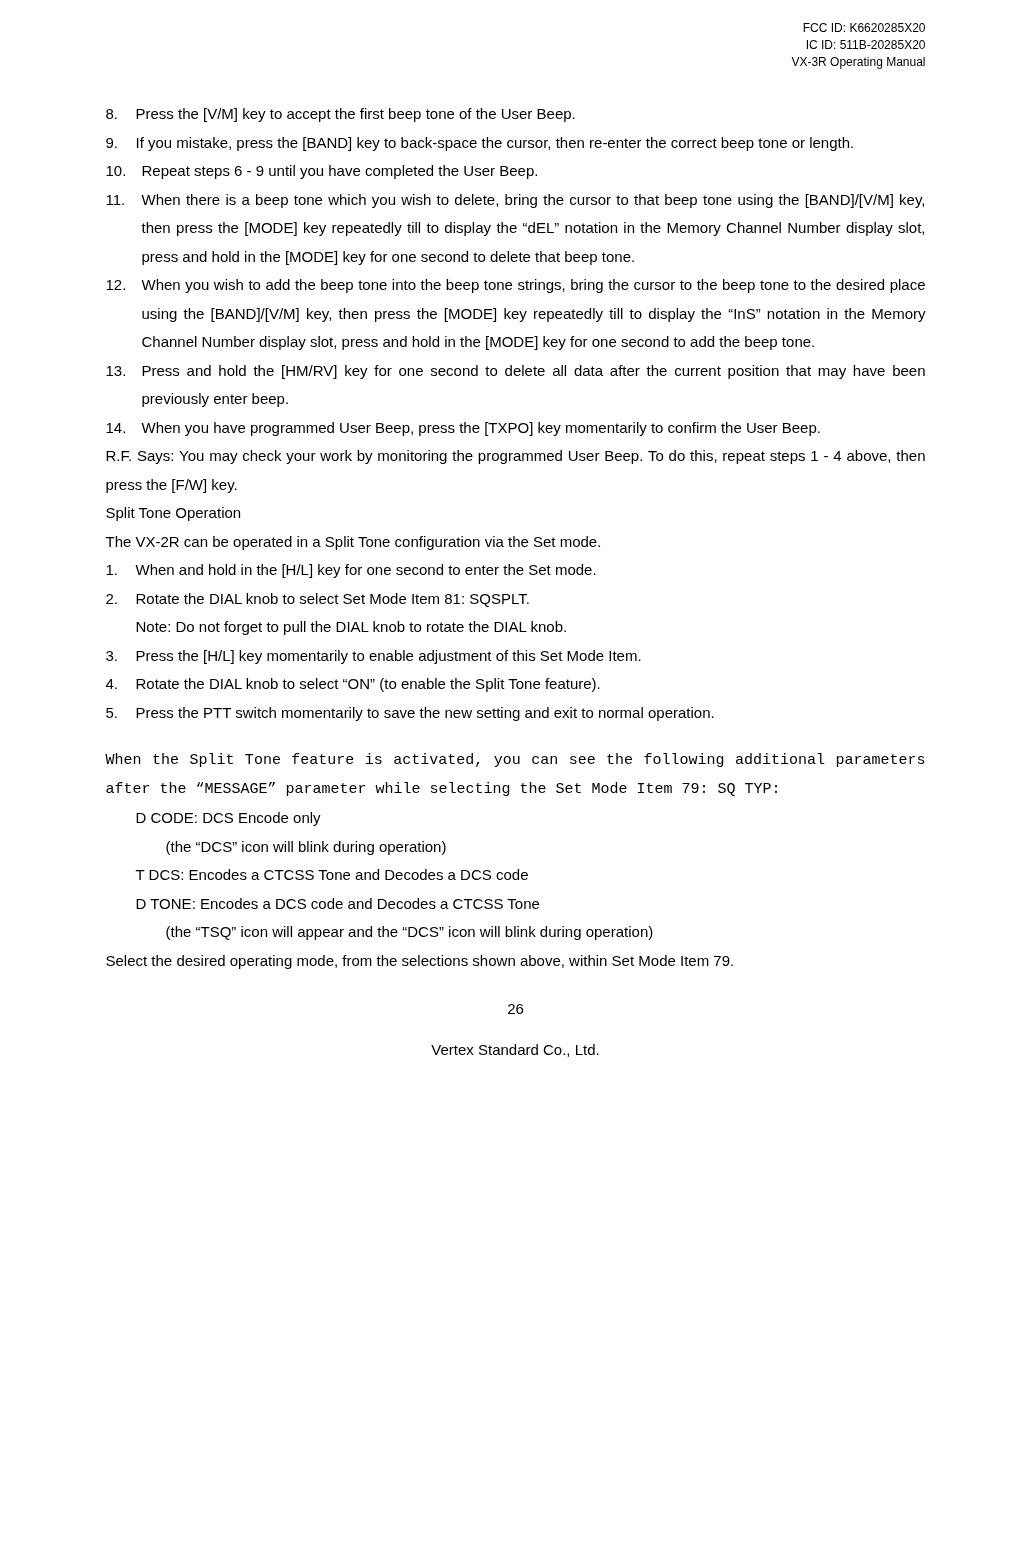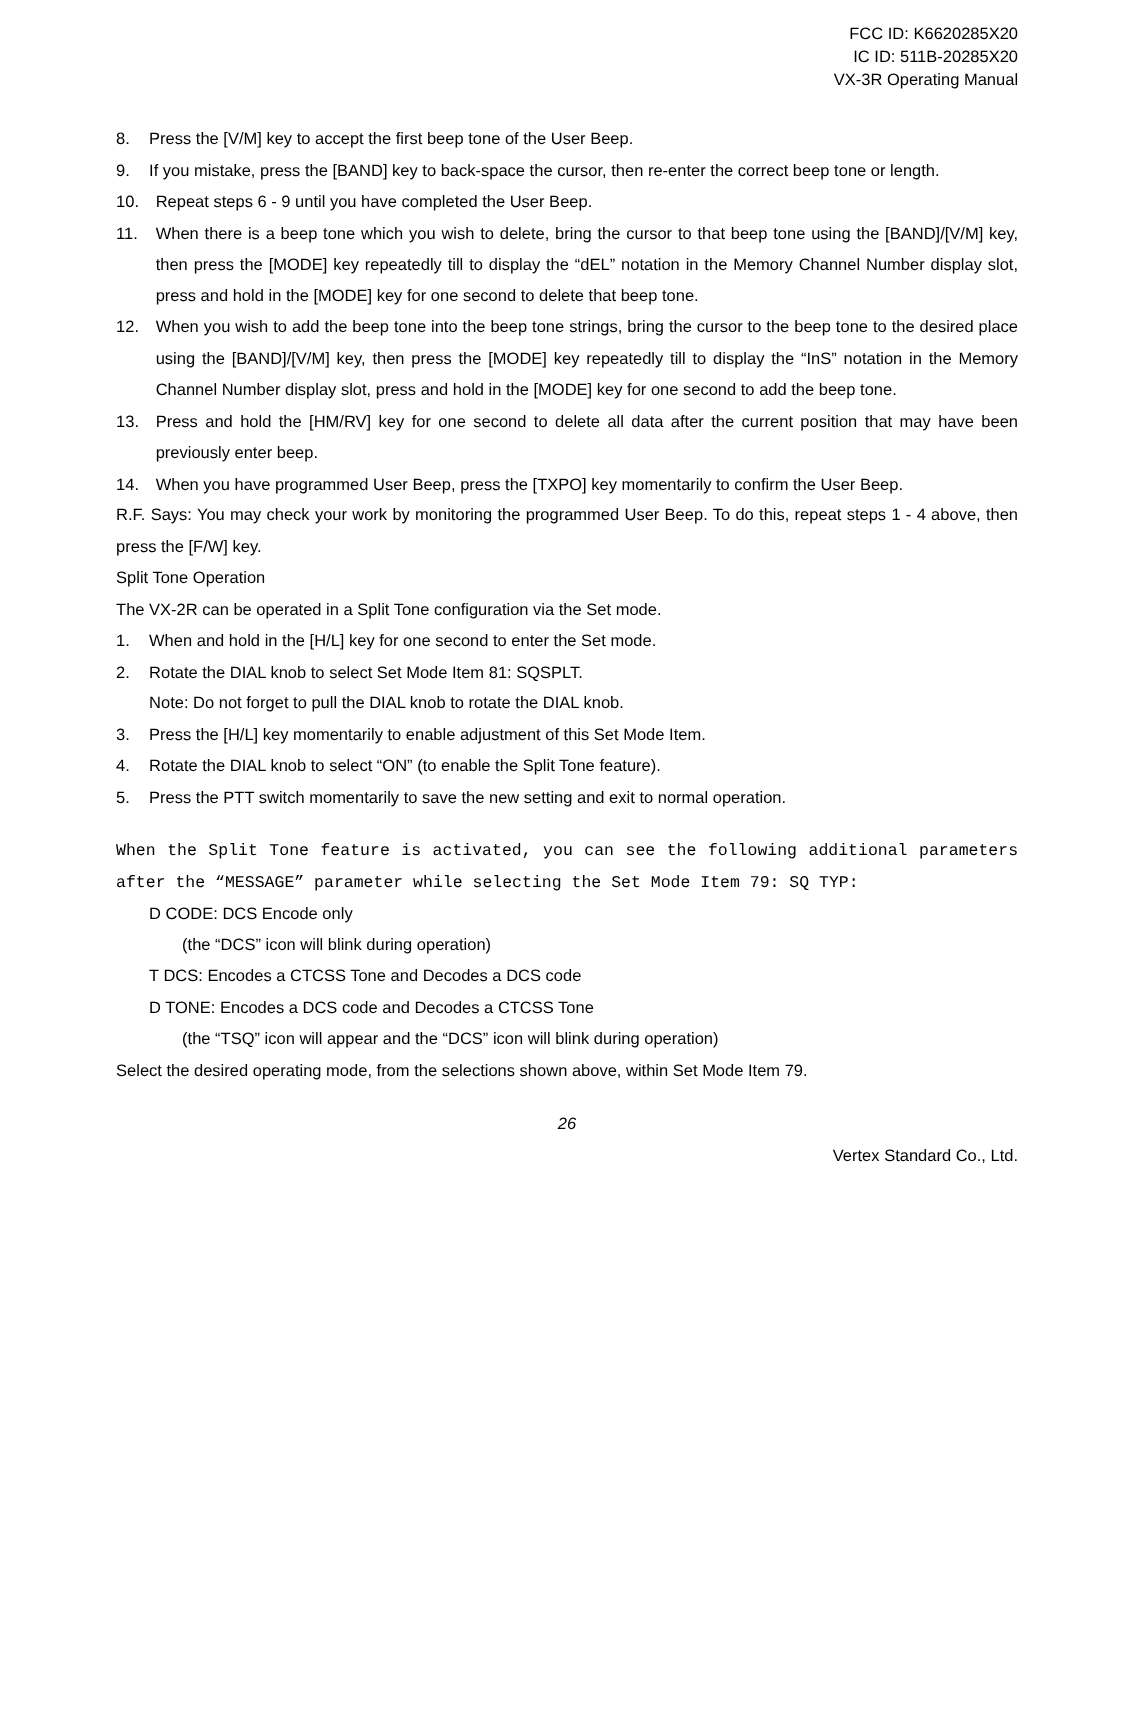--- a/index.html
+++ b/index.html
@@ -13,21 +13,21 @@
   }
   .page {
     width: 900px;
     margin: 0 auto;
     padding: 20px 40px 30px 40px;
     box-sizing: border-box;
   }
   .header {
     text-align: right;
     line-height: 1.4;
-    font-size: 15px;
+    font-size: 12px;
     margin-bottom: 30px;
   }
   .content p {
     margin: 0;
     text-align: justify;
   }
   .ol-item {
     display: flex;
     margin: 0;
   }
@@ -51,25 +51,24 @@
   .indent-2 {
     padding-left: 60px;
   }
   .footer {
     margin-top: 20px;
     text-align: center;
     position: relative;
   }
   .footer .page-num {
     display: block;
-    font-style: italic;
   }
   .footer .company {
-    text-align: right;
-    margin-top: 0;
+    text-align: center;
+    margin-top: 12px;
   }
 </style>
 </head>
 <body>
 
 <div class="page">
 
   <div class="header">
     <div>FCC ID: K6620285X20</div>
     <div>IC ID: 511B-20285X20</div>

